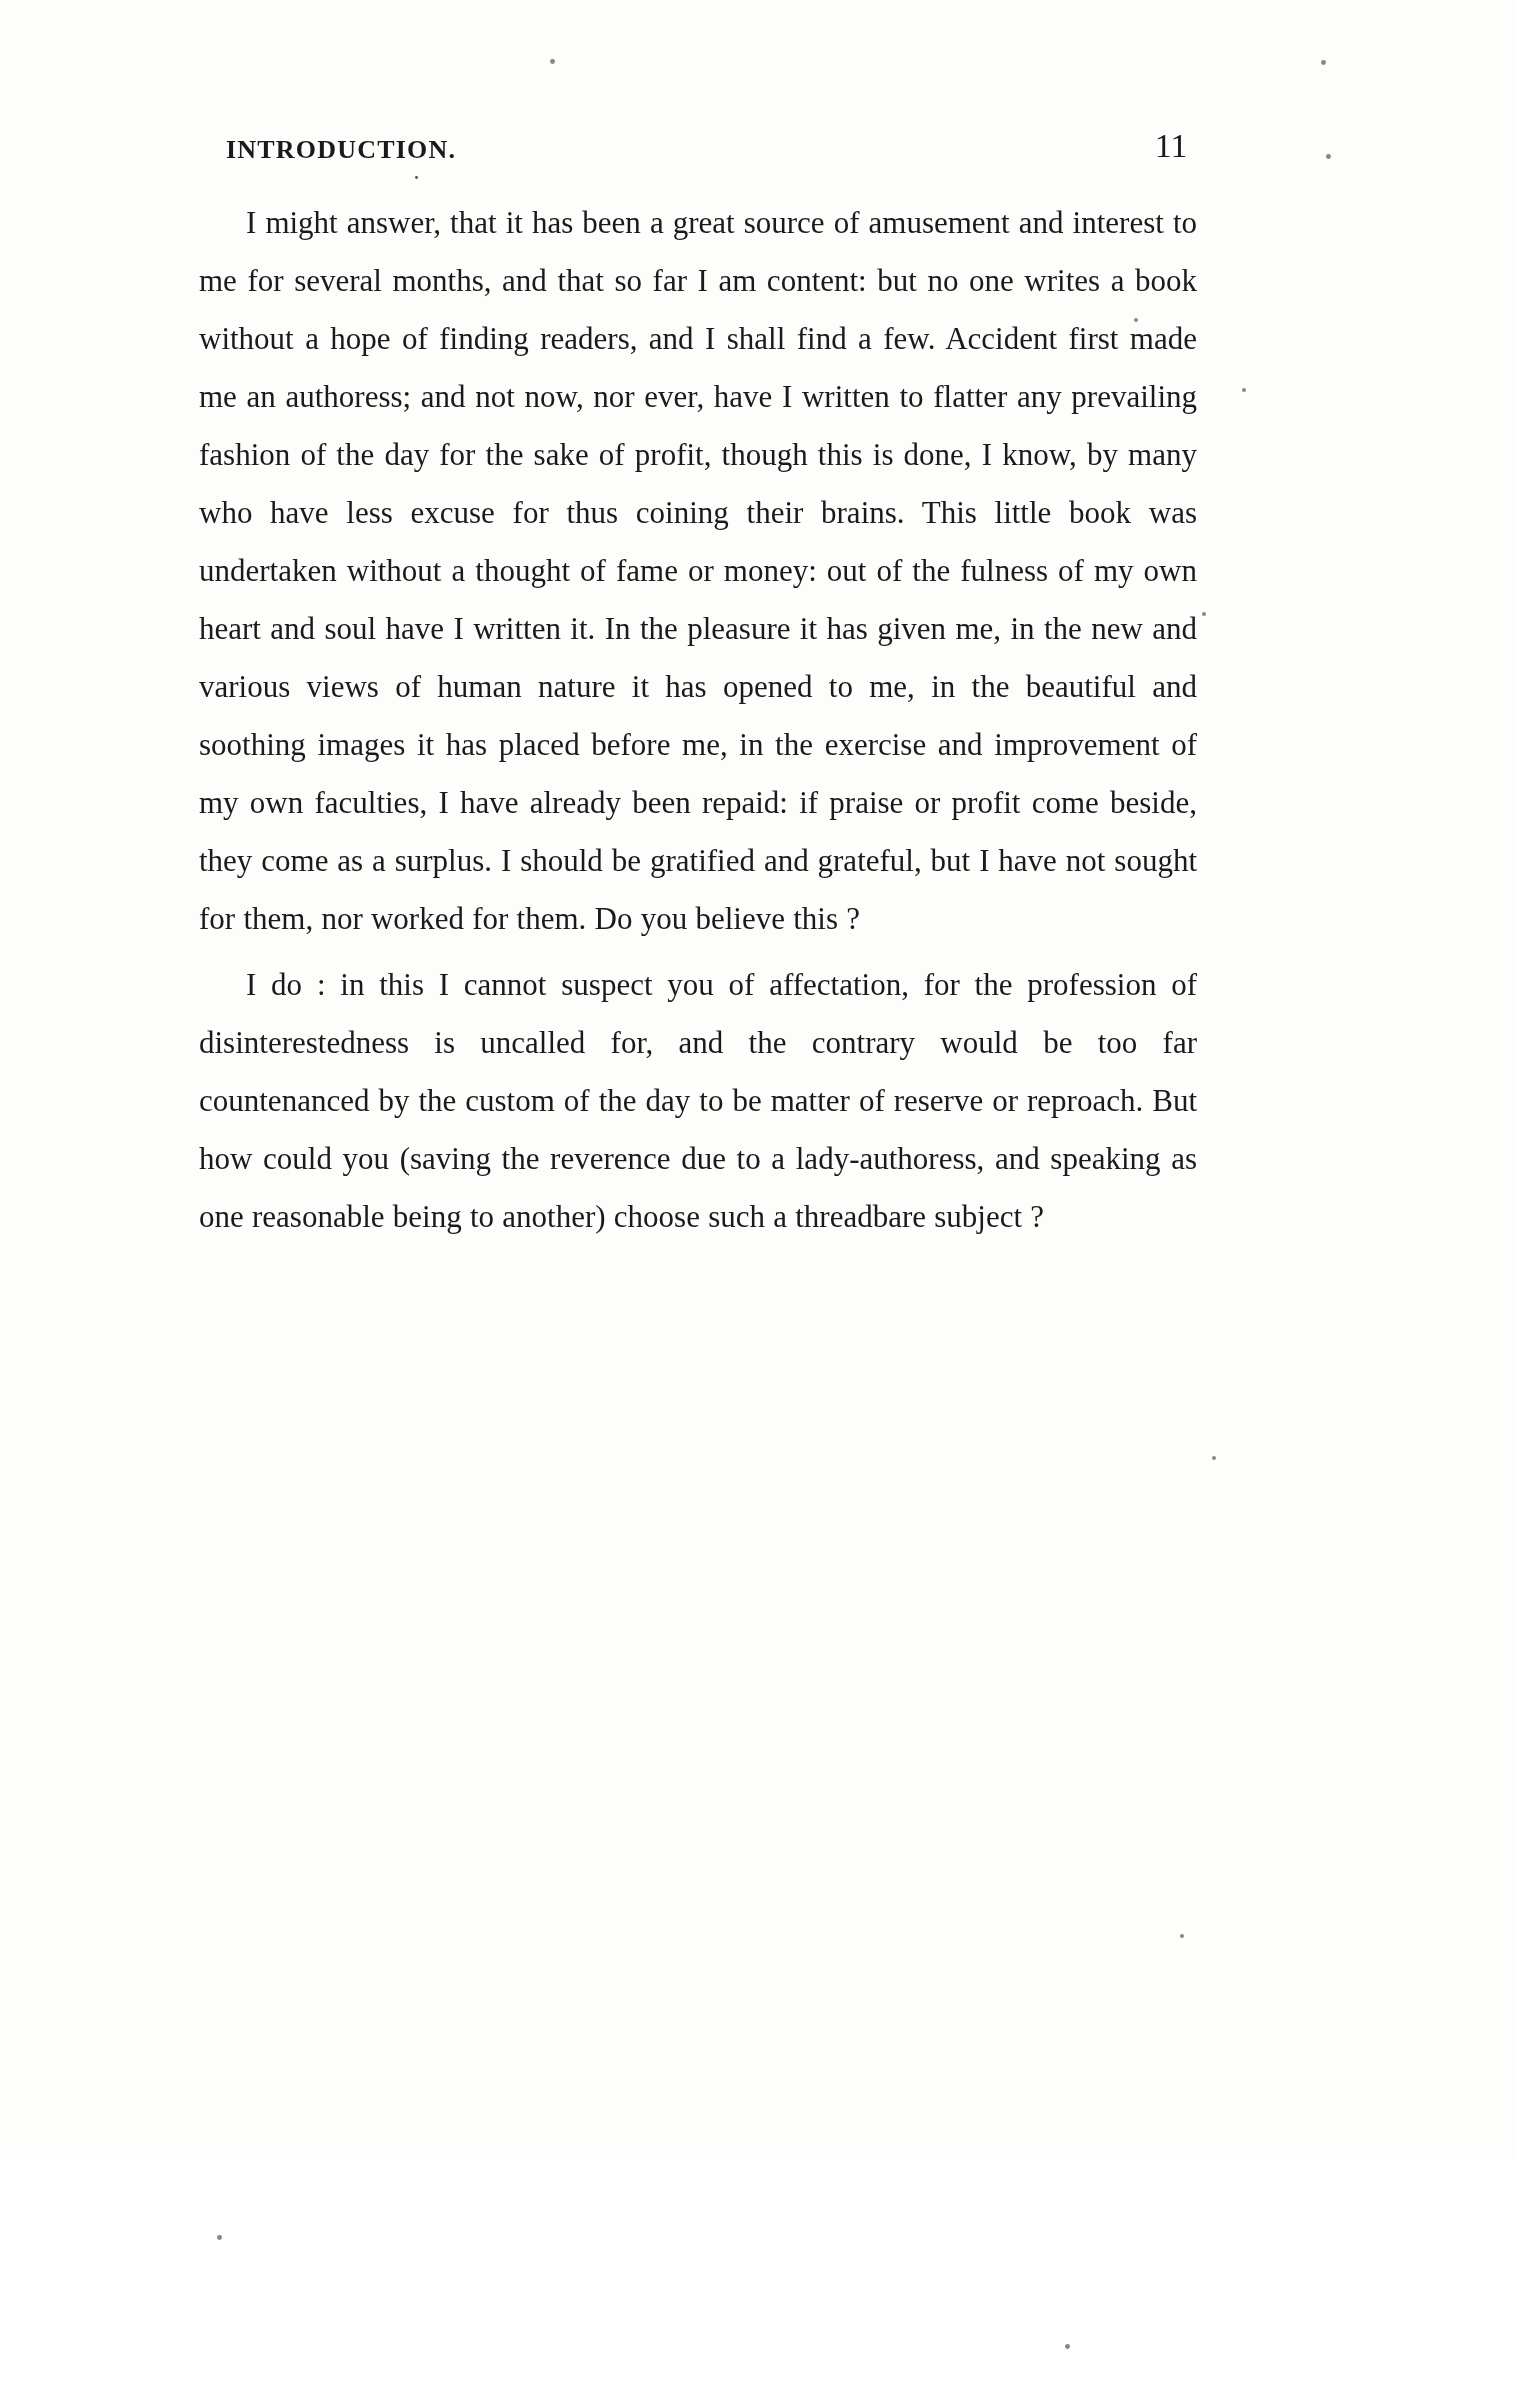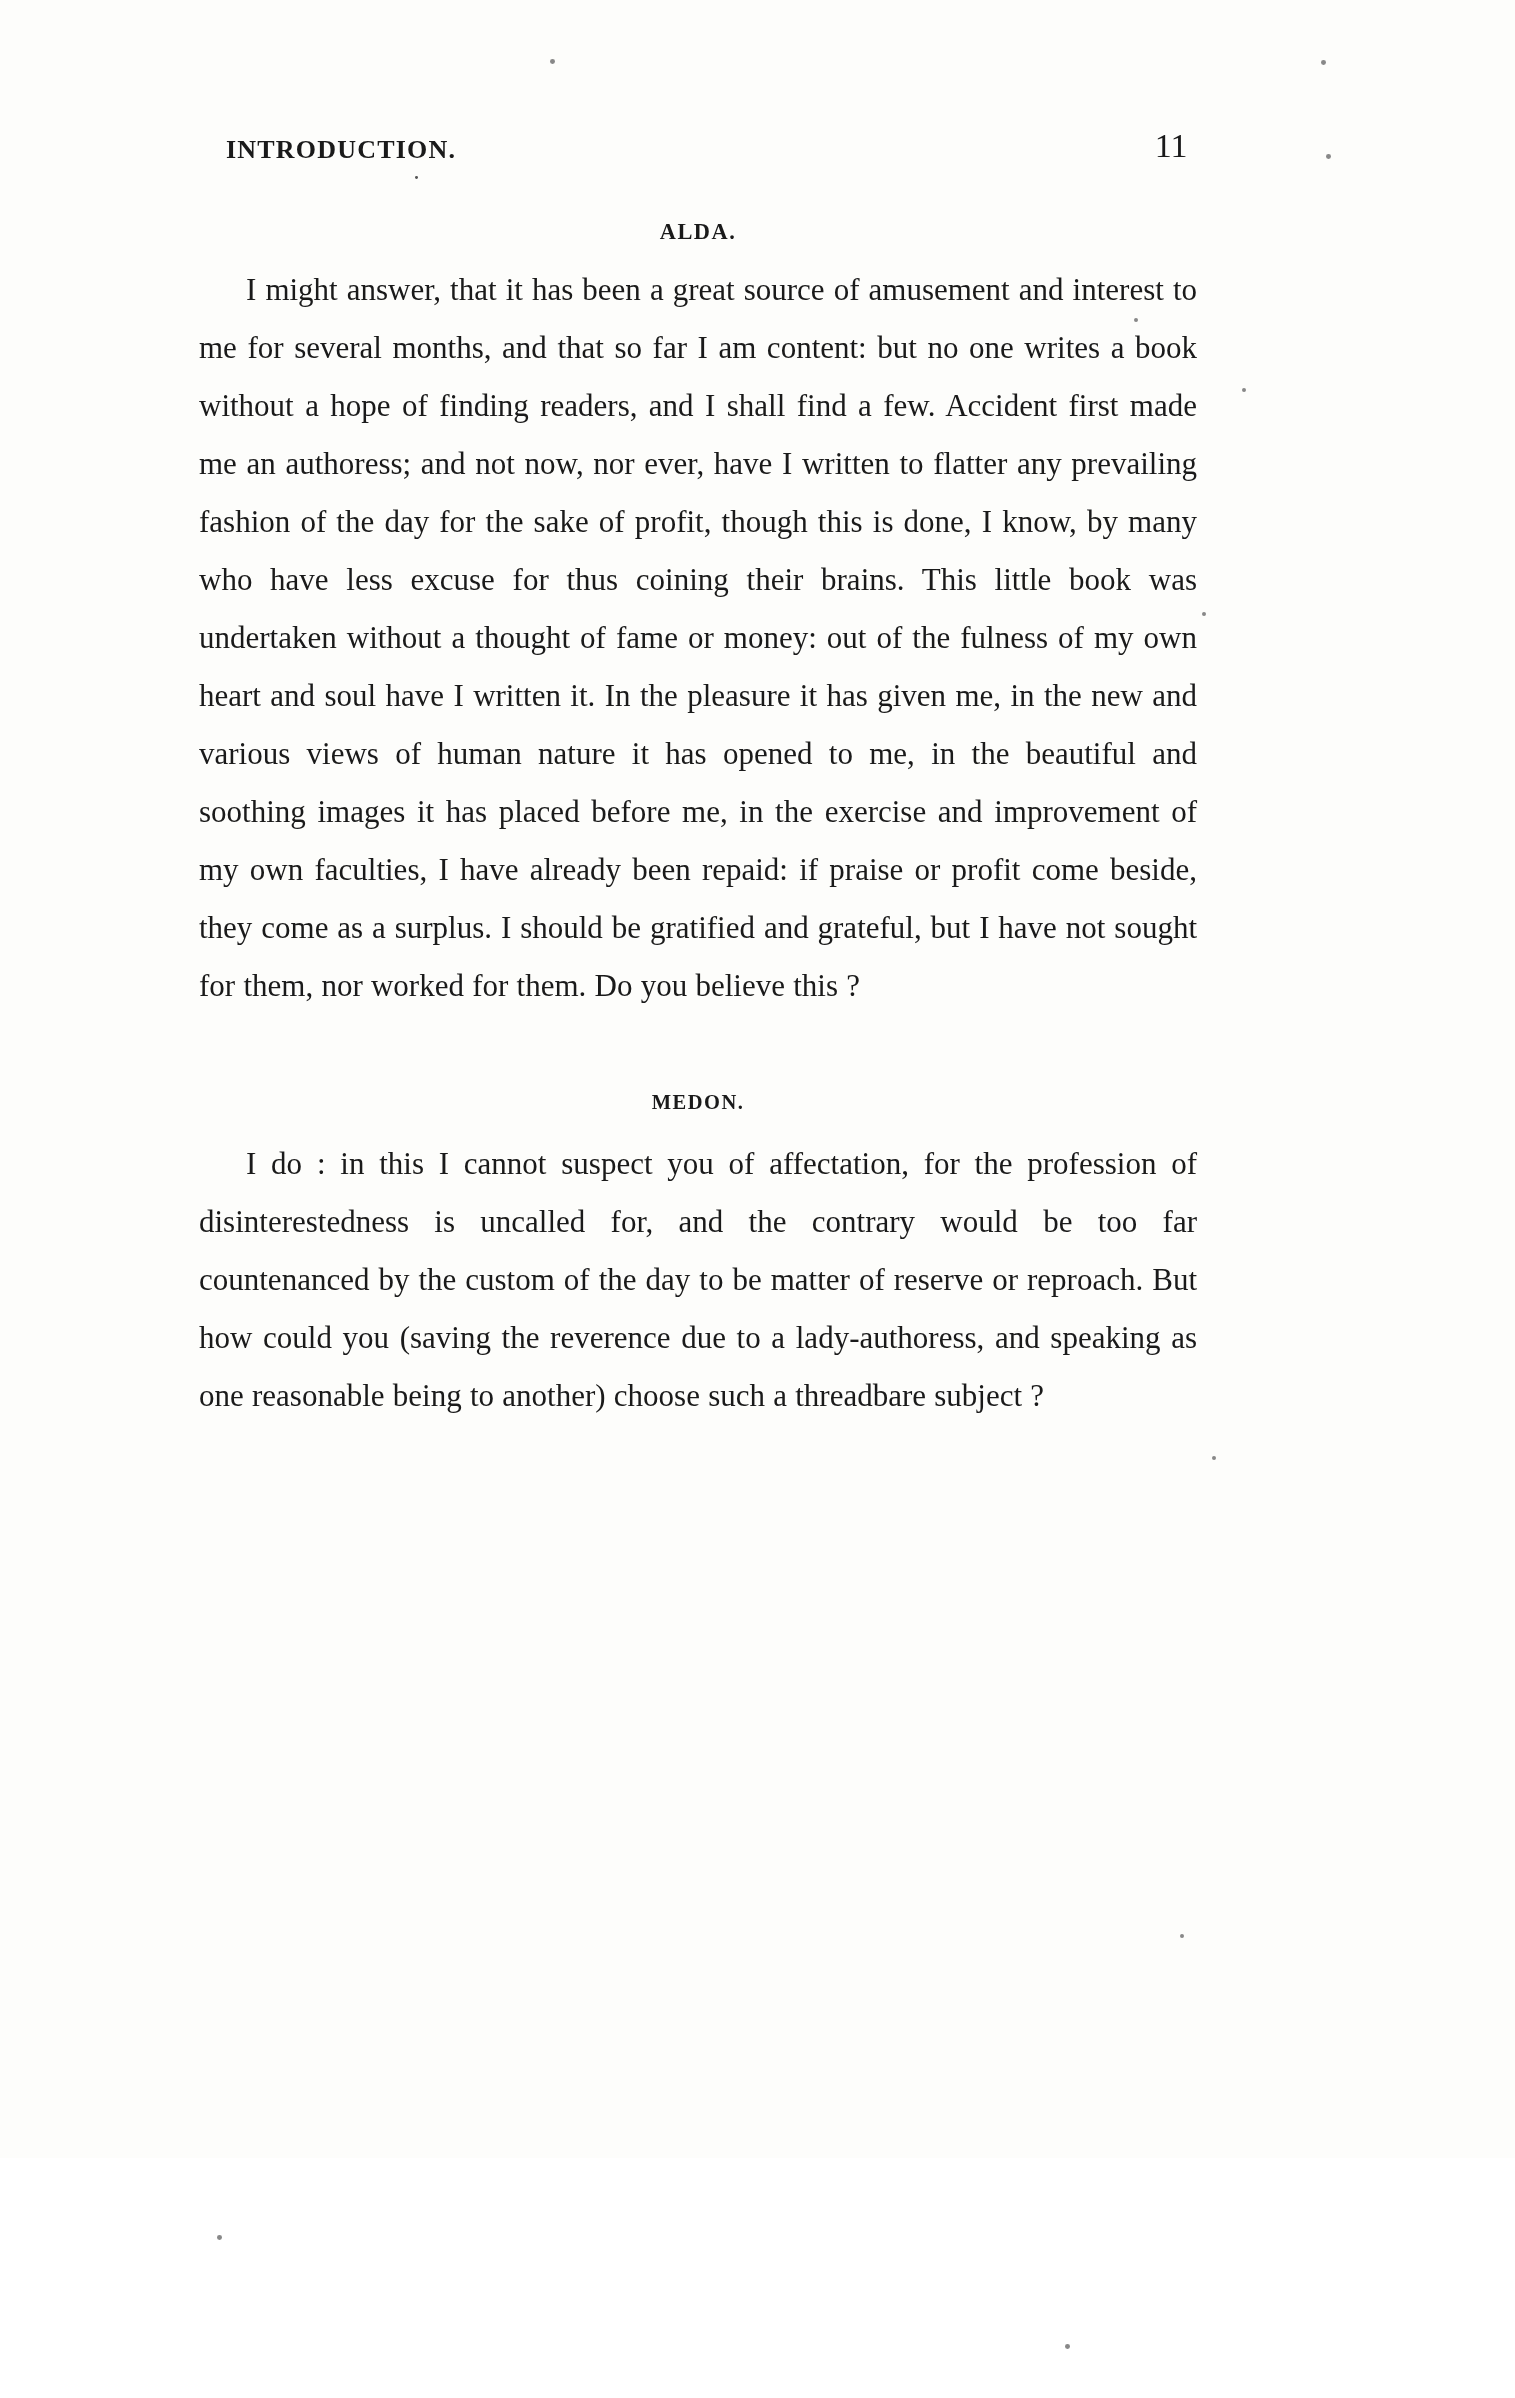--- a/index.html
+++ b/index.html
@@ -106,21 +106,19 @@
   <div class="speck" style="left:1065px; top:2344px; width:4.9px; height:4.9px;"></div>
 
   <div class="content">
 
     <div class="running-head">
       <span class="title">INTRODUCTION.</span>
       <span class="folio">11</span>
       <span class="dot" style="left:224px; top:49px;"></span>
     </div>
 
-    <div class="speaker">ALDA.</div>
     <p class="body-text">I might answer, that it has been a great source of amusement and interest to me for several months, and that so far I am content: but no one writes a book without a hope of finding readers, and I shall find a few.  Accident first made me an authoress; and not now, nor ever, have I written to flatter any prevailing fashion of the day for the sake of profit, though this is done, I know, by many who have less excuse for thus coining their brains. This little book was undertaken without a thought of fame or money: out of the fulness of my own heart and soul have I written it.  In the pleasure it has given me, in the new and various views of human nature it has opened to me, in the beautiful and soothing images it has placed before me, in the exercise and improvement of my own faculties, I have already been repaid: if praise or profit come beside, they come as a surplus.  I should be gratified and grateful, but I have not sought for them, nor worked for them.  Do you believe this ?</p>
 
-    <div class="speaker second">MEDON.</div>
     <p class="body-text">I do : in this I cannot suspect you of affectation, for the profession of disinterestedness is uncalled for, and the contrary would be too far countenanced by the custom of the day to be matter of reserve or reproach.  But how could you (saving the reverence due to a lady-authoress, and speaking as one reasonable being to another) choose such a threadbare subject ?</p>
 
   </div>
 </div>
 
 
 </body></html>

